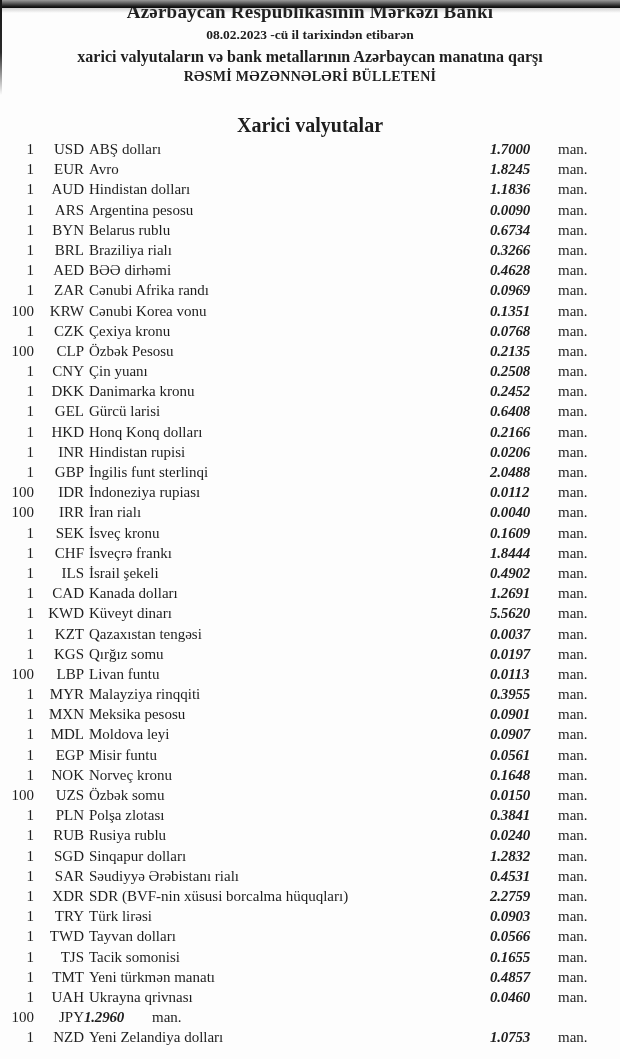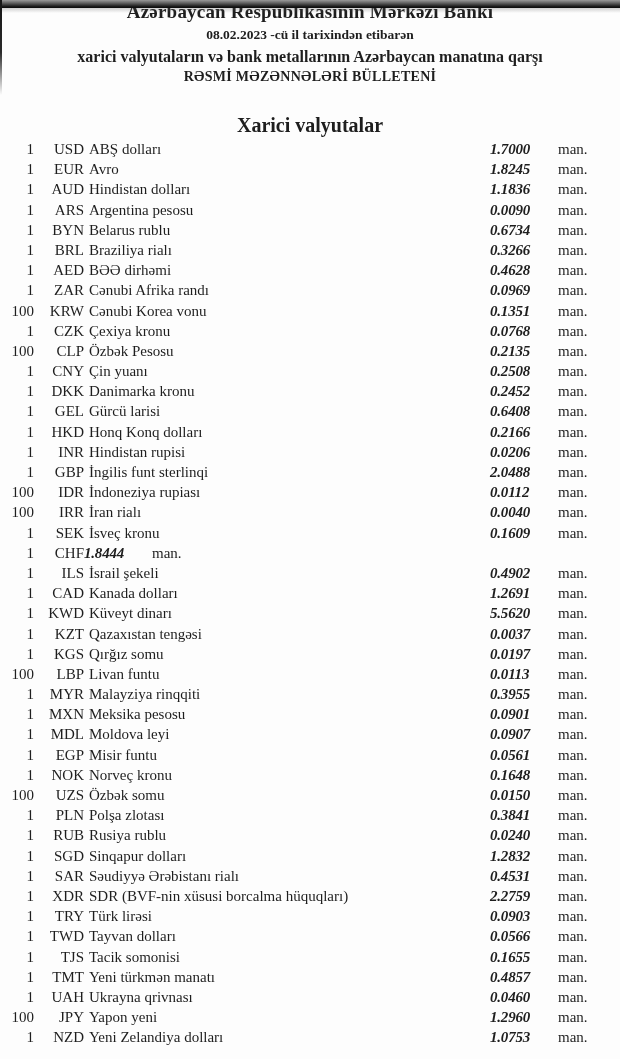--- a/index.html
+++ b/index.html
@@ -218,20 +218,21 @@
     <span class="qty">1</span>
     <span class="code">SEK</span>
     <span class="name">İsveç kronu</span>
     <span class="rate">0.1609</span>
     <span class="unit">man.</span>
   </div>
 
   <div class="row">
     <span class="qty">1</span>
     <span class="code">CHF</span>
+    <span class="name">İsveçrə frankı</span>
     <span class="rate">1.8444</span>
     <span class="unit">man.</span>
   </div>
 
   <div class="row">
     <span class="qty">1</span>
     <span class="code">ILS</span>
     <span class="name">İsrail şekeli</span>
     <span class="rate">0.4902</span>
     <span class="unit">man.</span>
@@ -401,21 +402,20 @@
     <span class="qty">1</span>
     <span class="code">UAH</span>
     <span class="name">Ukrayna qrivnası</span>
     <span class="rate">0.0460</span>
     <span class="unit">man.</span>
   </div>
 
   <div class="row">
     <span class="qty">100</span>
     <span class="code">JPY</span>
-    <span class="name">Yapon yeni</span>
     <span class="rate">1.2960</span>
     <span class="unit">man.</span>
   </div>
 
   <div class="row">
     <span class="qty">1</span>
     <span class="code">NZD</span>
     <span class="name">Yeni Zelandiya dolları</span>
     <span class="rate">1.0753</span>
     <span class="unit">man.</span>

